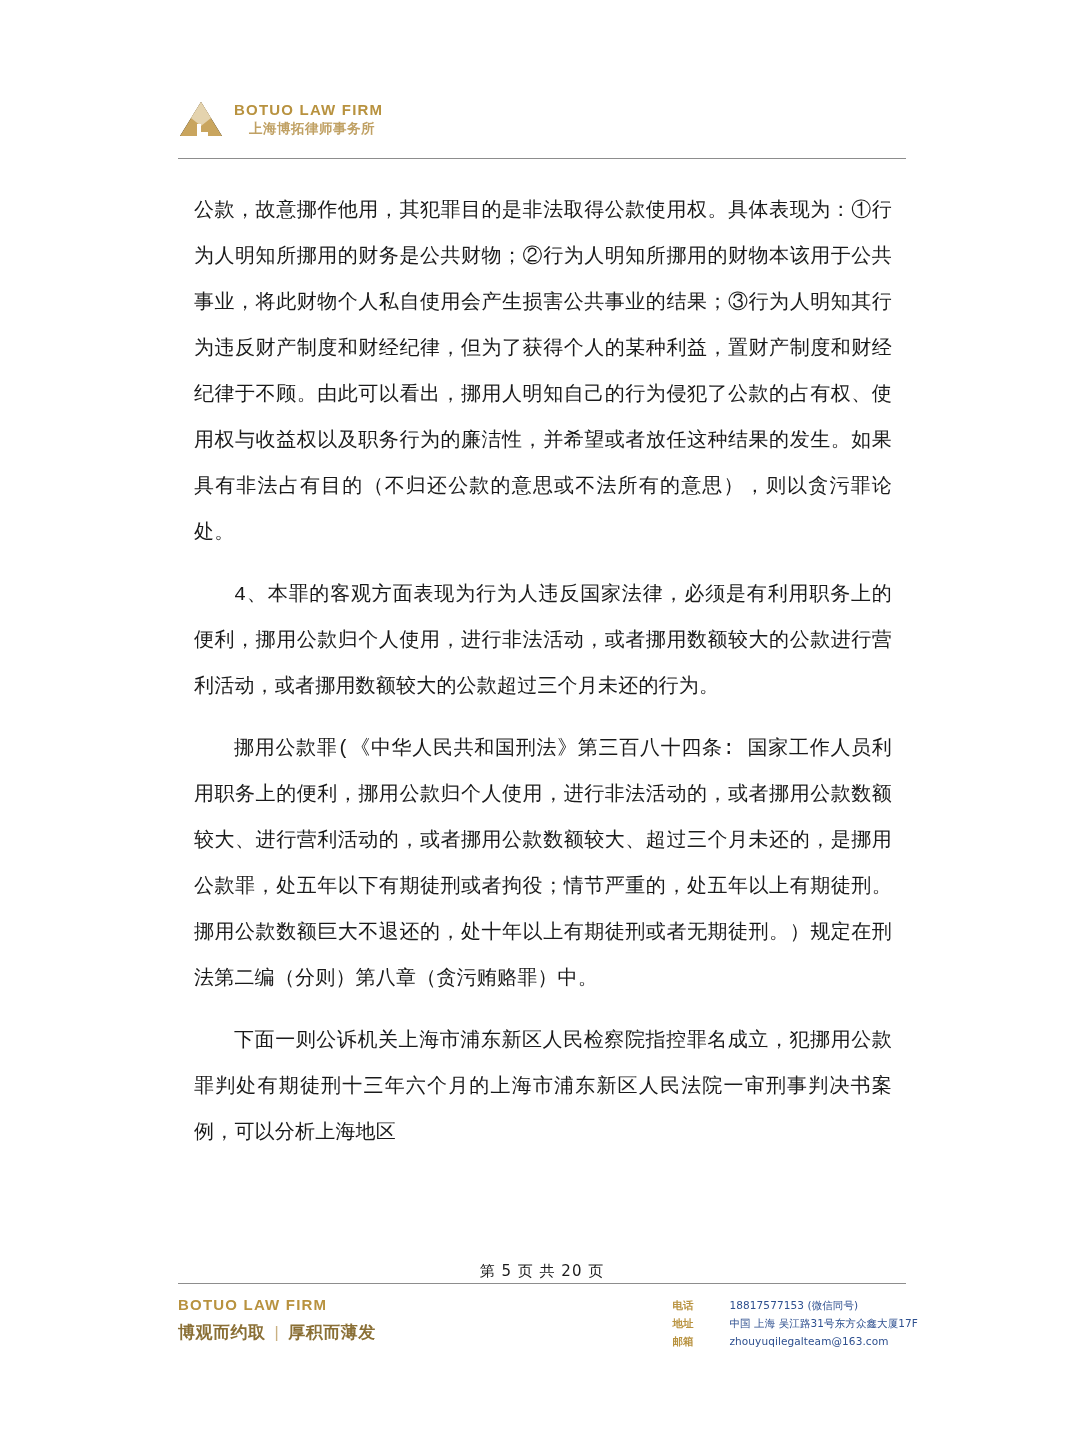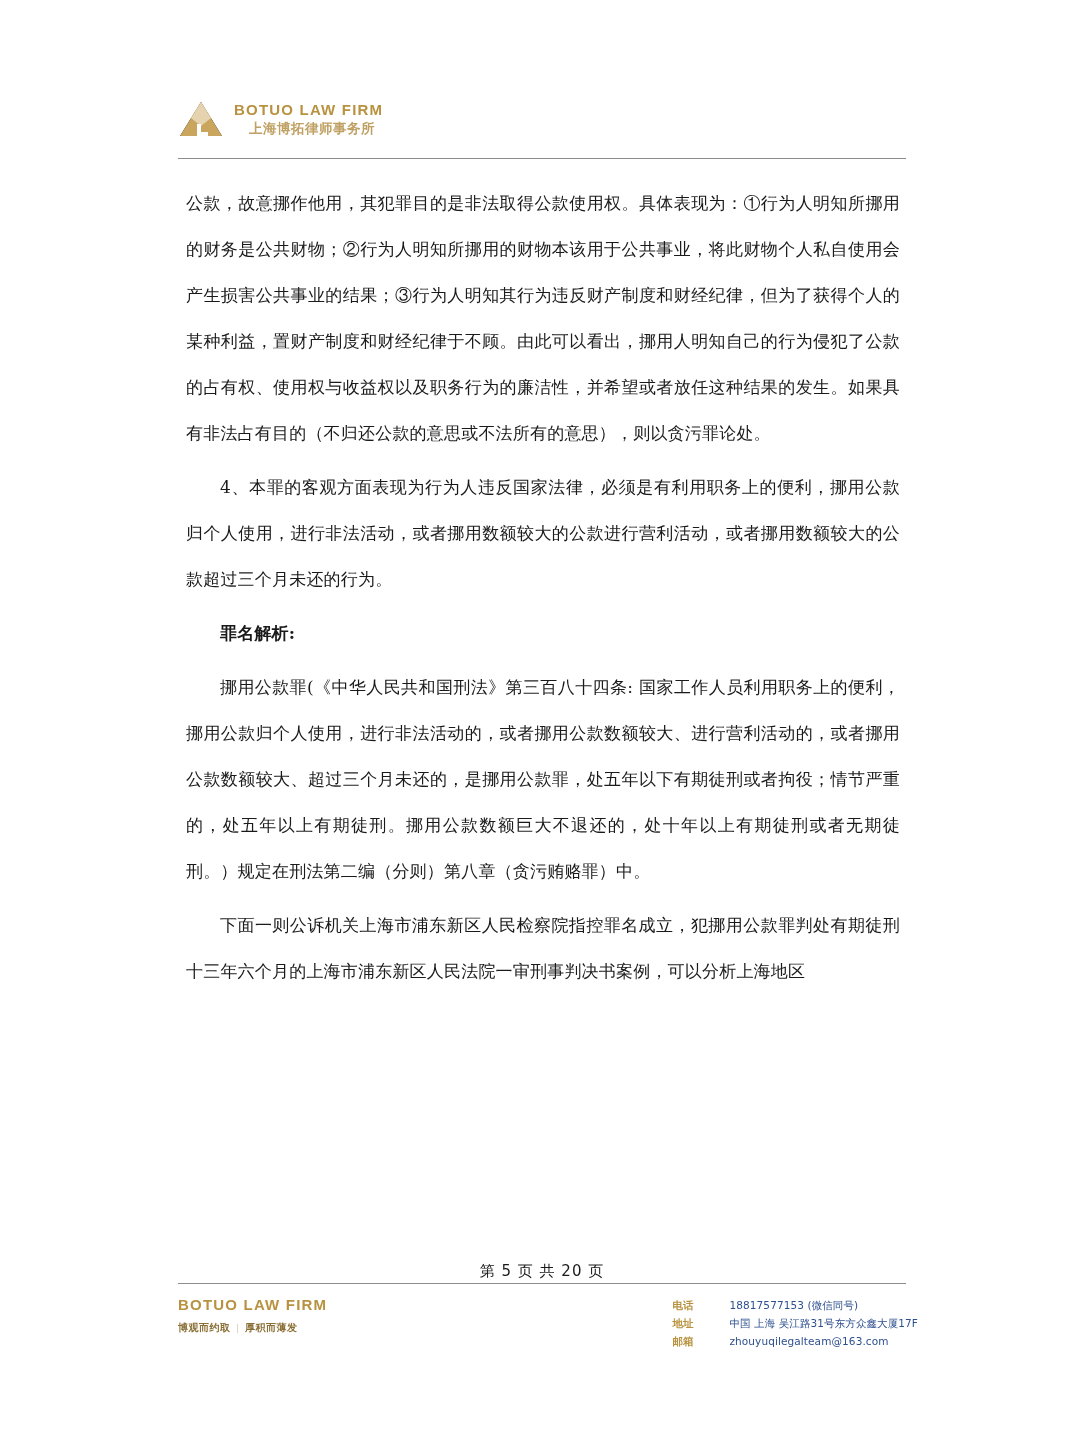--- a/index.html
+++ b/index.html
@@ -64,27 +64,28 @@
   }
 
   
   .content {
     position: absolute;
     top: 172px;
     left: 178px;
     width: 730px;
   }
   .content p {
-    margin: 8px;
-    font-size: 17px;
+    margin: 16px;
+    font-size: 20px;
     line-height: 46px;
     color: #1a1a1a;
     text-align: justify;
     text-justify: inter-ideograph;
     letter-spacing: 0.2px;
+    font-family: Liberation Mono, monospace;
   }
   .indent { text-indent: 2em; }
   .bold-head {
     font-weight: bold;
     text-indent: 2em;
   }
 
   
   .footer-rule {
     position: absolute;
@@ -120,22 +121,22 @@
     gap: 8px;
   }
   .footer-brand {
     font-family: "Liberation Sans", sans-serif;
     font-size: 15px;
     letter-spacing: 1.2px;
     color: #b8923f;
     font-weight: 600;
   }
   .footer-slogan {
-    font-family: Liberation Serif, serif;
-    font-size: 10px;
+    font-family: Liberation Mono, monospace;
+    font-size: 17px;
     color: #8a6f35;
     font-weight: 700;
     letter-spacing: 0.5px;
   }
   .footer-slogan .sep {
     color: #c9b183;
     font-weight: 400;
     padding: 0 6px;
   }
   .footer-right {
@@ -181,21 +182,20 @@
     <div class="logo-text">
       <span class="logo-en">BOTUO LAW FIRM</span>
       <span class="logo-cn">上海博拓律师事务所</span>
     </div>
   </div>
   <div class="header-rule"></div>
 
   <div class="content">
     <p>公款，故意挪作他用，其犯罪目的是非法取得公款使用权。具体表现为：①行为人明知所挪用的财务是公共财物；②行为人明知所挪用的财物本该用于公共事业，将此财物个人私自使用会产生损害公共事业的结果；③行为人明知其行为违反财产制度和财经纪律，但为了获得个人的某种利益，置财产制度和财经纪律于不顾。由此可以看出，挪用人明知自己的行为侵犯了公款的占有权、使用权与收益权以及职务行为的廉洁性，并希望或者放任这种结果的发生。如果具有非法占有目的（不归还公款的意思或不法所有的意思），则以贪污罪论处。</p>
     <p class="indent">4、本罪的客观方面表现为行为人违反国家法律，必须是有利用职务上的便利，挪用公款归个人使用，进行非法活动，或者挪用数额较大的公款进行营利活动，或者挪用数额较大的公款超过三个月未还的行为。</p>
-    <p class="bold-head">罪名解析:</p>
     <p class="indent">挪用公款罪(《中华人民共和国刑法》第三百八十四条: 国家工作人员利用职务上的便利，挪用公款归个人使用，进行非法活动的，或者挪用公款数额较大、进行营利活动的，或者挪用公款数额较大、超过三个月未还的，是挪用公款罪，处五年以下有期徒刑或者拘役；情节严重的，处五年以上有期徒刑。挪用公款数额巨大不退还的，处十年以上有期徒刑或者无期徒刑。）规定在刑法第二编（分则）第八章（贪污贿赂罪）中。</p>
     <p class="indent">下面一则公诉机关上海市浦东新区人民检察院指控罪名成立，犯挪用公款罪判处有期徒刑十三年六个月的上海市浦东新区人民法院一审刑事判决书案例，可以分析上海地区</p>
   </div>
 
   <div class="page-num">第 5 页 共 20 页</div>
   <div class="footer-rule"></div>
 
   <div class="footer">
     <div class="footer-left">
       <span class="footer-brand">BOTUO LAW FIRM</span>

